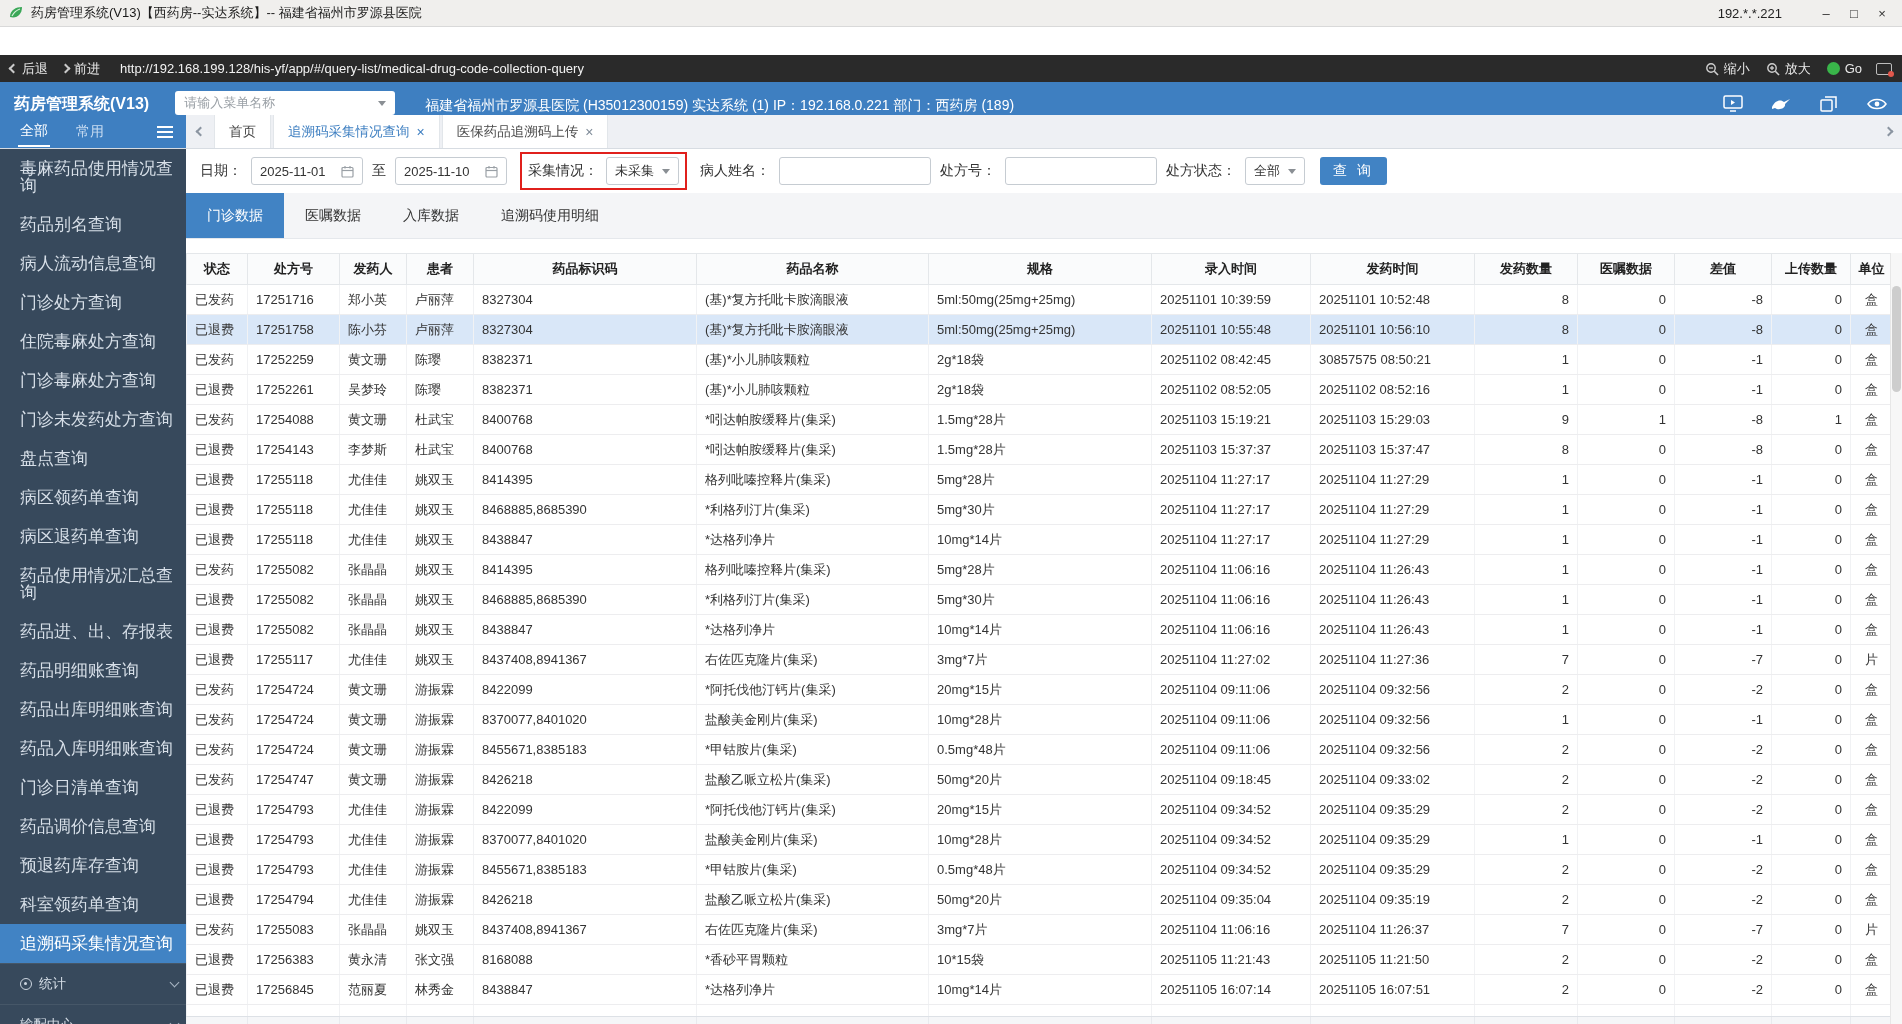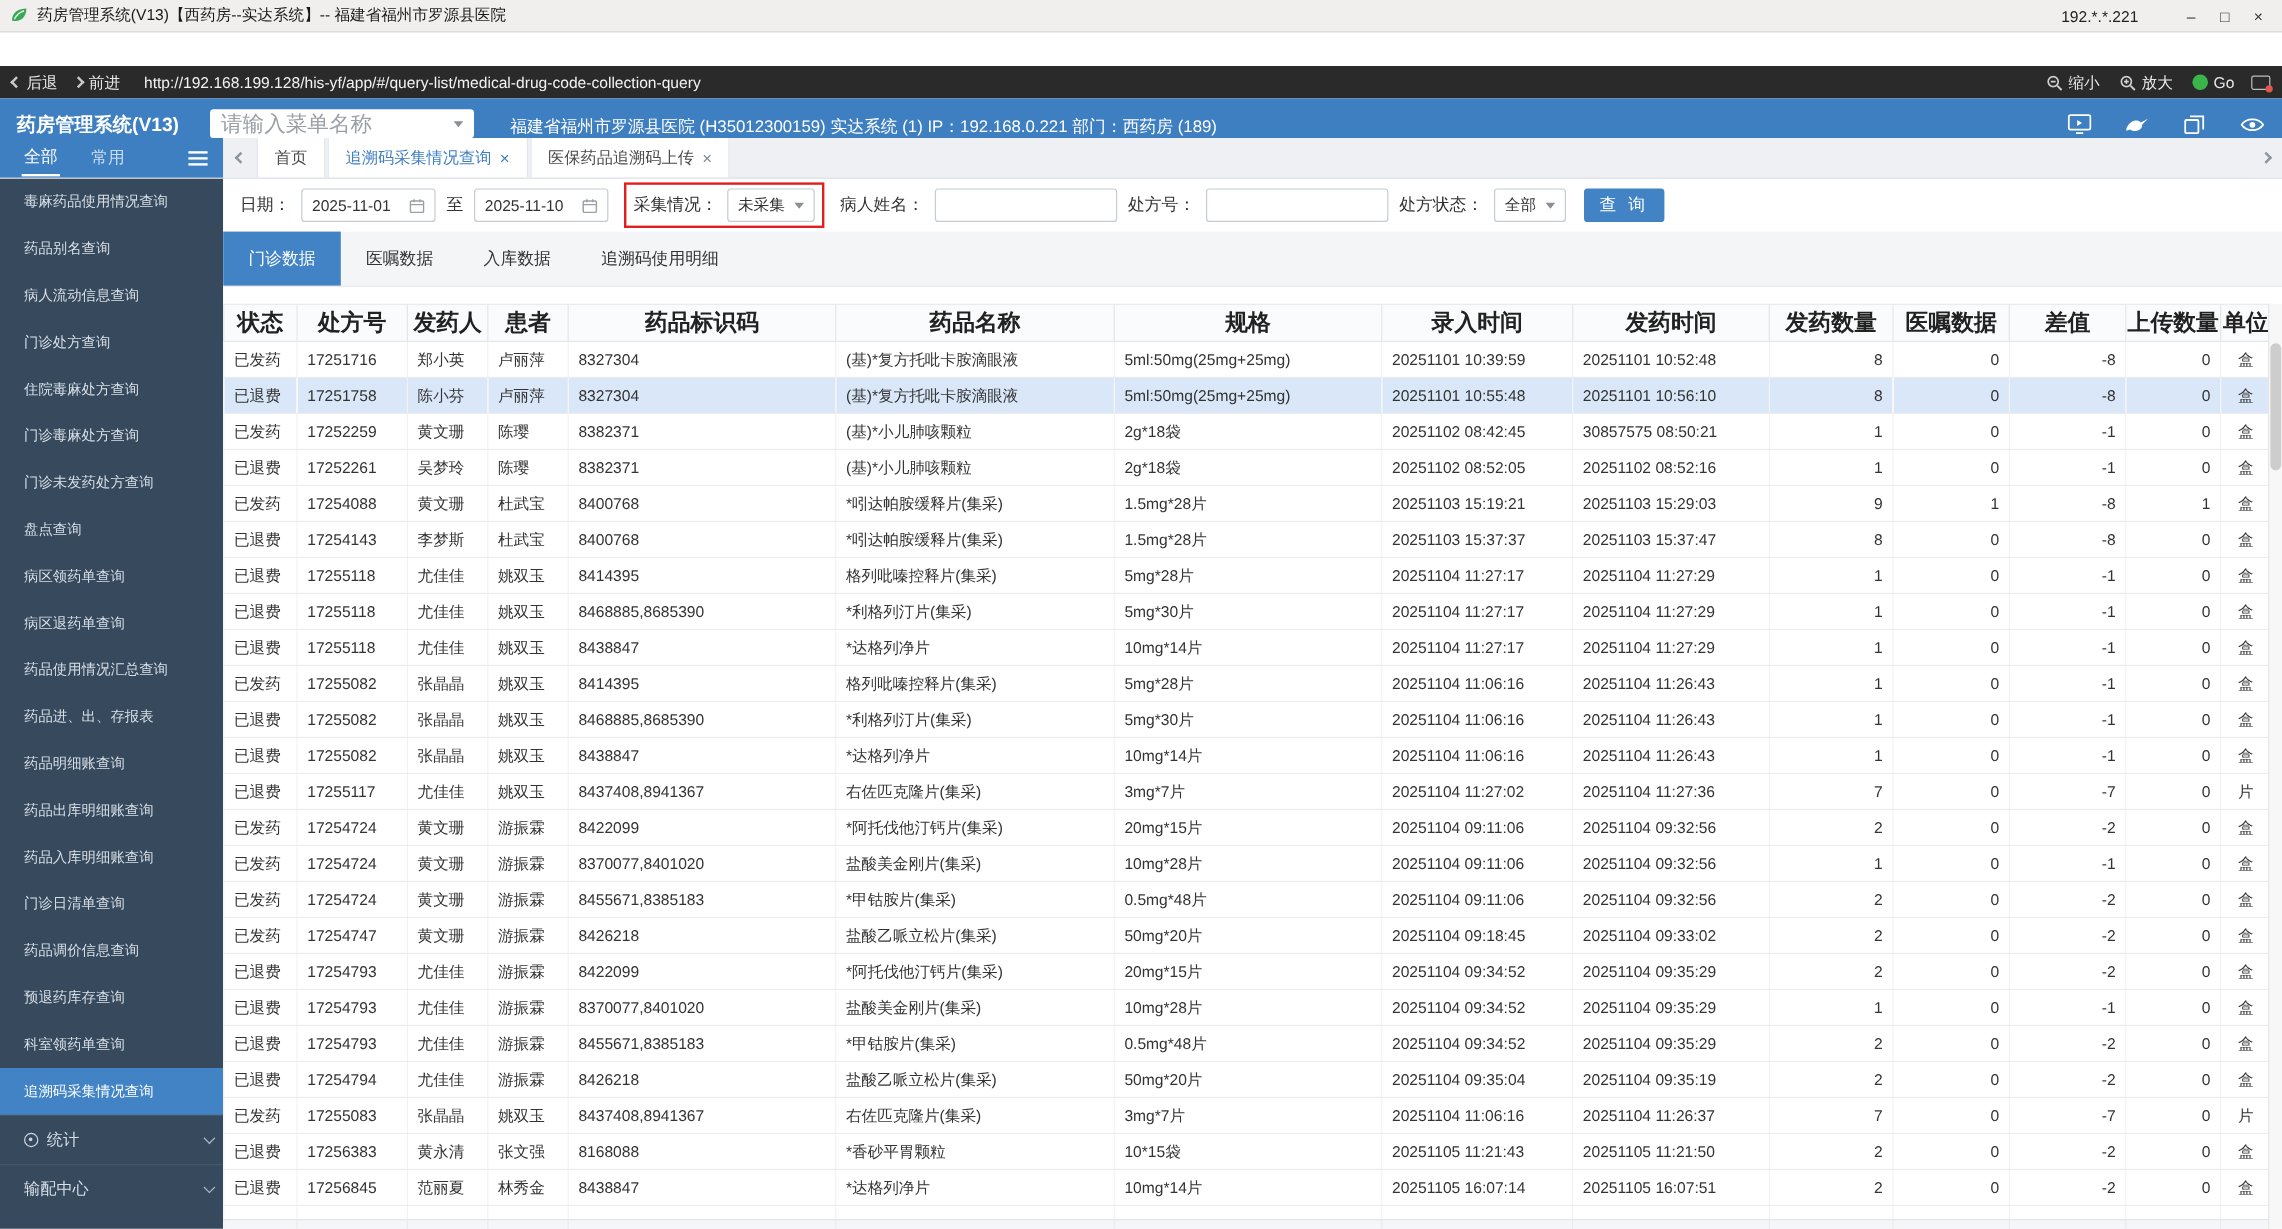--- a/index.html
+++ b/index.html
@@ -25,21 +25,21 @@
   .zoomctl{display:flex;align-items:center;gap:5px;margin-left:16px;cursor:pointer;white-space:nowrap;}
   .go-dot{width:13px;height:13px;border-radius:50%;background:#39b54a;display:inline-block;}
   .shot-ico{position:relative;width:16px;height:12px;border:1.5px solid #bdbdbd;border-radius:2px;margin-left:14px;cursor:pointer;}
   .shot-ico::after{content:"";position:absolute;right:-3px;bottom:-3px;width:6px;height:6px;border-radius:50%;background:#e2574c;}
 
   
   .appheader{height:33px;background:#3e7fc1;display:flex;align-items:flex-end;padding:0 14px;color:#fff;}
   .app-name{font-size:16px;font-weight:bold;white-space:nowrap;}
   .menusearch{width:220px;height:24px;background:#fff;border-radius:3px;margin-left:26px;
     display:flex;align-items:center;justify-content:space-between;padding:0 9px;cursor:pointer;}
-  .menusearch span{color:#9aa0a6;font-size:18px;}
+  .menusearch span{color:#9aa0a6;font-size:13px;}
   .caret{width:0;height:0;border-left:4px solid transparent;border-right:4px solid transparent;border-top:5px solid #8a8f94;}
   .hosp-info{margin-left:30px;font-size:14px;white-space:nowrap;}
   .appheader .spacer{flex:1;}
   .hd-ico{width:22px;height:22px;margin-left:26px;display:flex;align-items:center;justify-content:center;cursor:pointer;}
 
   
   .tabstrip{height:34px;display:flex;background:#eef0f4;border-bottom:1px solid #d7dce2;}
   .strip-left{width:186px;flex:0 0 auto;background:#3e7fc1;display:flex;align-items:center;color:#fff;font-size:14px;}
   .strip-all{margin-left:18px;padding:5px 2px;border-bottom:2px solid #fff;cursor:pointer;}
   .strip-common{margin-left:26px;color:#c9ddf2;cursor:pointer;}
@@ -51,21 +51,21 @@
   .wtab{display:flex;align-items:center;gap:7px;padding:0 14px;background:#fff;
     border-right:1px solid #e2e6ea;border-left:1px solid #e2e6ea;margin-right:2px;
     font-size:13.5px;color:#4a4a4a;cursor:pointer;white-space:nowrap;}
   .wtab.active{color:#3e7fc1;}
   .tclose{color:#7f8b98;font-size:14px;cursor:pointer;}
   .wtab.active .tclose{color:#3e7fc1;}
 
   
   .main{display:flex;height:903px;}
   .sidebar{width:186px;flex:0 0 auto;background:#37495c;color:#d7dfe8;overflow:hidden;}
-  .sb-item{padding:11px 10px 11px 20px;font-size:12px;line-height:17px;cursor:pointer;}
+  .sb-item{padding:11px 10px 11px 20px;font-size:17px;line-height:17px;cursor:pointer;}
   .sb-item.active{background:#4183c4;color:#fff;}
   .sb-group{display:flex;align-items:center;padding:11px 8px 11px 20px;font-size:13.5px;
     border-top:1px solid rgba(255,255,255,.08);cursor:pointer;}
   .sb-group .glabel{flex:1;margin-left:7px;}
   .sb-group.no-ico .glabel{margin-left:0;}
   .stat-ico{width:12px;height:12px;border:1.5px solid #cdd6e0;border-radius:50%;position:relative;flex:0 0 auto;}
   .stat-ico::after{content:"";position:absolute;left:3px;top:3px;width:3px;height:3px;border-radius:50%;background:#cdd6e0;}
   .gchev{width:7px;height:7px;border-right:1.6px solid #a9b6c4;border-bottom:1.6px solid #a9b6c4;transform:rotate(45deg);margin-top:-3px;}
 
   .content{flex:1;display:flex;flex-direction:column;background:#fff;min-width:0;}
@@ -85,21 +85,21 @@
   .cal-ico{flex:0 0 auto;}
 
   
   .datatabs{height:46px;margin-bottom:14px;background:#f4f5f7;border-bottom:1px solid #e5e8ec;display:flex;}
   .dtab{padding:0 21px;display:flex;align-items:center;font-size:14px;color:#333;cursor:pointer;white-space:nowrap;}
   .dtab.active{background:#4183c4;color:#fff;}
 
   
   .tablewrap{flex:1;position:relative;overflow:hidden;}
   table{border-collapse:collapse;table-layout:fixed;width:1704px;}
-  th{height:31px;font-size:19px;font-weight:bold;color:#222;background:#fafbfc;
+  th{height:31px;font-size:13px;font-weight:bold;color:#222;background:#fafbfc;
     border:1px solid #e4e7ea;text-align:center;white-space:nowrap;overflow:hidden;cursor:pointer;}
   td{height:30px;font-size:13px;color:#333;border-bottom:1px solid #ededef;border-right:1px solid #f1f2f4;
     padding:0 8px;white-space:nowrap;overflow:hidden;}
   td:first-child{border-left:1px solid #f1f2f4;}
   tr.hl td{background:#d9e7f8;}
   .a-l{text-align:left;} .a-r{text-align:right;} .a-c{text-align:center;}
   .tfooter{position:absolute;left:0;bottom:0;width:1704px;background:#f5f6f8;border-top:1px solid #dde1e6;}
   .tfooter td{height:35px;background:#f5f6f8;font-size:13px;color:#333;border-right:1px solid #e8eaee;border-bottom:none;}
   .vscroll{position:absolute;right:0;top:0;bottom:0;width:12px;background:#f7f7f7;border-left:1px solid #e7e7e7;cursor:pointer;}
   .vthumb{position:absolute;top:33px;left:1px;width:9px;height:106px;background:#cdcdcd;border-radius:5px;cursor:grab;}

